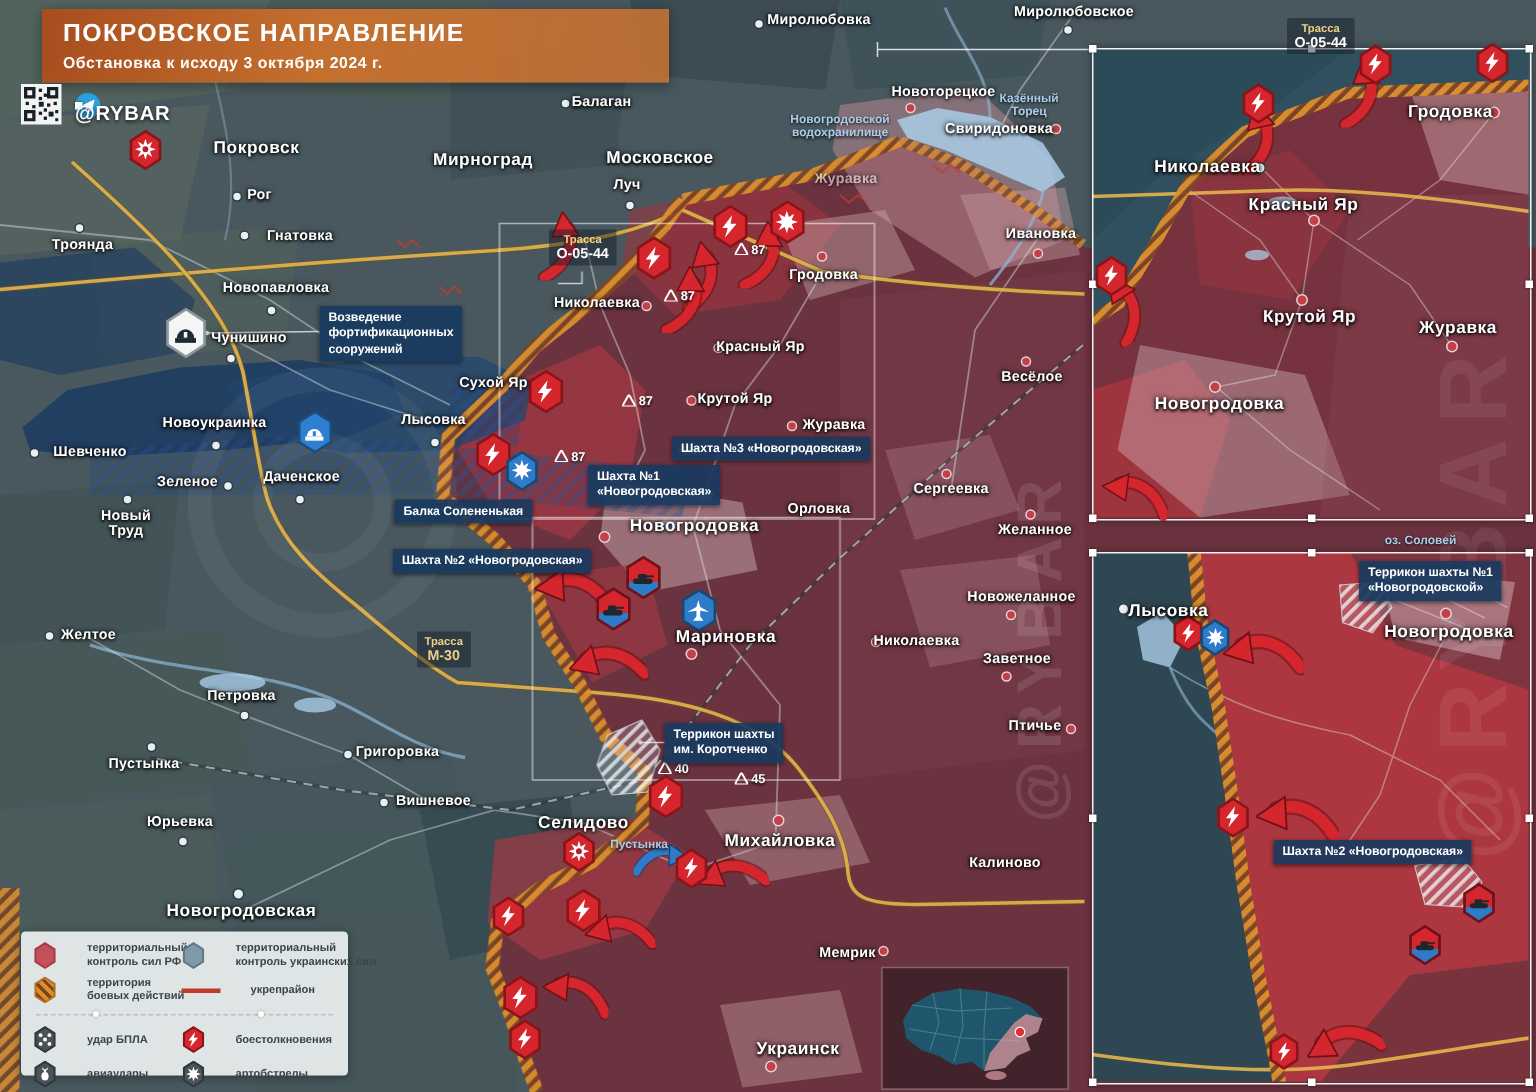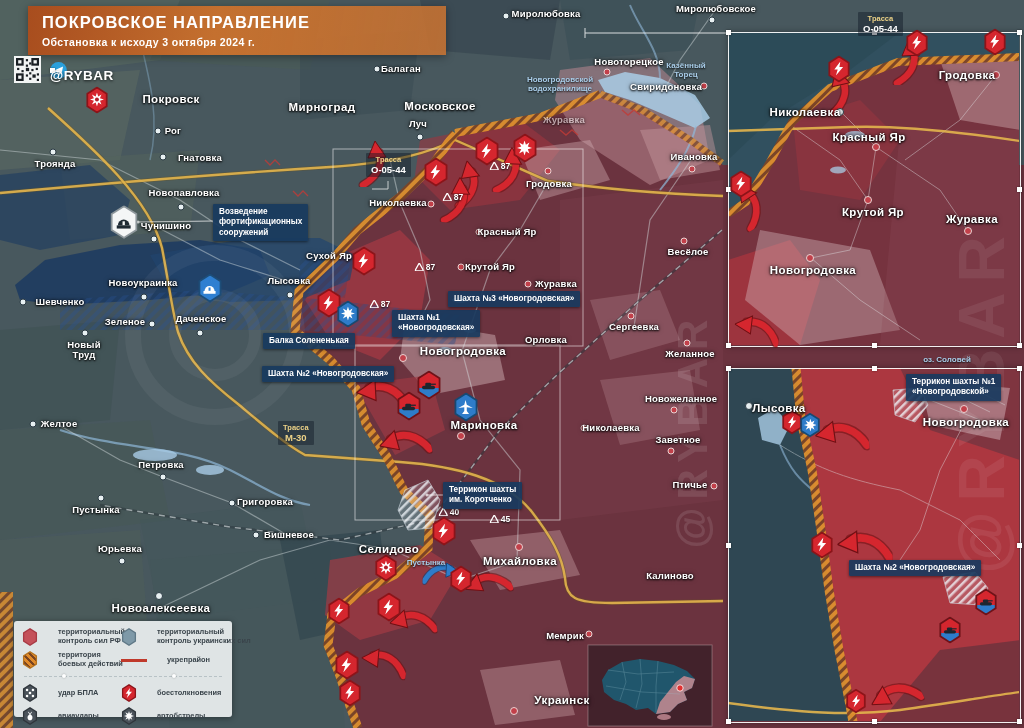--- a/index.html
+++ b/index.html
@@ -630,21 +630,21 @@
       <div class="town abs" style="left: 161px; top: 465px;">Петровка</div>
       <div class="dot w abs" style="left: 232px; top: 503px;"></div>
       <div class="town abs" style="left: 265px; top: 502px;">Григоровка</div>
       <div class="dot w abs" style="left: 256px; top: 535px;"></div>
       <div class="town abs" style="left: 289px; top: 535px;">Вишневое</div>
       <div class="dot w abs" style="left: 101px; top: 498px;"></div>
       <div class="town abs" style="left: 96px; top: 510px;">Пустынка</div>
       <div class="dot w abs" style="left: 122px; top: 561px;"></div>
       <div class="town abs" style="left: 120px; top: 549px;">Юрьевка</div>
       <div class="dot w abs" style="left: 159px; top: 596px; width: 8px; height: 8px;"></div>
-      <div class="town abs big" style="left: 161px; top: 608px;">Новоалексеевка</div>
+      <div class="town abs big" style="left: 161px; top: 608px;">Новогродовская</div>
       <div class="dot r abs" style="left: 431px; top: 204px;"></div>
       <div class="town abs" style="left: 398px; top: 203px;">Николаевка</div>
       <div class="dot r abs" style="left: 548px; top: 171px;"></div>
       <div class="town abs" style="left: 549px; top: 184px;">Гродовка</div>
       <div class="dot r abs" style="left: 479px; top: 232px;"></div>
       <div class="town abs" style="left: 507px; top: 232px;">Красный Яр</div>
       <div class="dot r abs" style="left: 461px; top: 267px;"></div>
       <div class="town abs" style="left: 490px; top: 267px;">Крутой Яр</div>
       <div class="dot r abs" style="left: 528px; top: 284px;"></div>
       <div class="town abs" style="left: 556px; top: 284px;">Журавка</div>
@@ -667,21 +667,21 @@
       <div class="town abs big" style="left: 463px; top: 351px;">Новогродовка</div>
       <div class="dot r abs" style="left: 461px; top: 436px; width: 8px; height: 8px;"></div>
       <div class="town abs big" style="left: 484px; top: 425px;">Мариновка</div>
       <div class="town abs big" style="left: 389px; top: 549px;">Селидово</div>
       <div class="dot r abs" style="left: 519px; top: 547px; width: 8px; height: 8px;"></div>
       <div class="town abs big" style="left: 520px; top: 561px;">Михайловка</div>
       <div class="town abs" style="left: 670px; top: 576px;">Калиново</div>
       <div class="dot r abs" style="left: 589px; top: 634px;"></div>
       <div class="town abs" style="left: 565px; top: 636px;">Мемрик</div>
       <div class="dot r abs" style="left: 514px; top: 711px; width: 8px; height: 8px;"></div>
-      <div class="town abs big" style="left: 548px; top: 700px; padding-left: 28px;">Украинск</div>
+      <div class="town abs big" style="left: 518px; top: 700px; padding-left: 28px;">Украинск</div>
       <div class="dot r abs" style="left: 692px; top: 169px;"></div>
       <div class="town abs" style="left: 694px; top: 157px;">Ивановка</div>
       <div class="dot r abs" style="left: 607px; top: 72px;"></div>
       <div class="town abs" style="left: 629px; top: 62px;">Новоторецкое</div>
       <div class="dot r abs" style="left: 704px; top: 86px;"></div>
       <div class="town abs" style="left: 666px; top: 87px;">Свиридоновка</div>
       <div class="town abs" style="left: 564px; top: 120px; opacity: 0.55;">Журавка</div>
       <div class="arrow" style="left: 906px; top: 62px; transform: translate(-50%, -50%) rotate(90deg) scaleX(1) scale(1);"><svg width="46" height="34" viewBox="0 0 46 34">
     <path d="M44,26 C35,10 22,6 11,10" fill="none" stroke="#701014" stroke-width="9" stroke-linecap="round" opacity=".6"></path>
     <path d="M44,26 C35,10 22,6 11,10" fill="none" stroke="#d5262e" stroke-width="6.5" stroke-linecap="round"></path>

